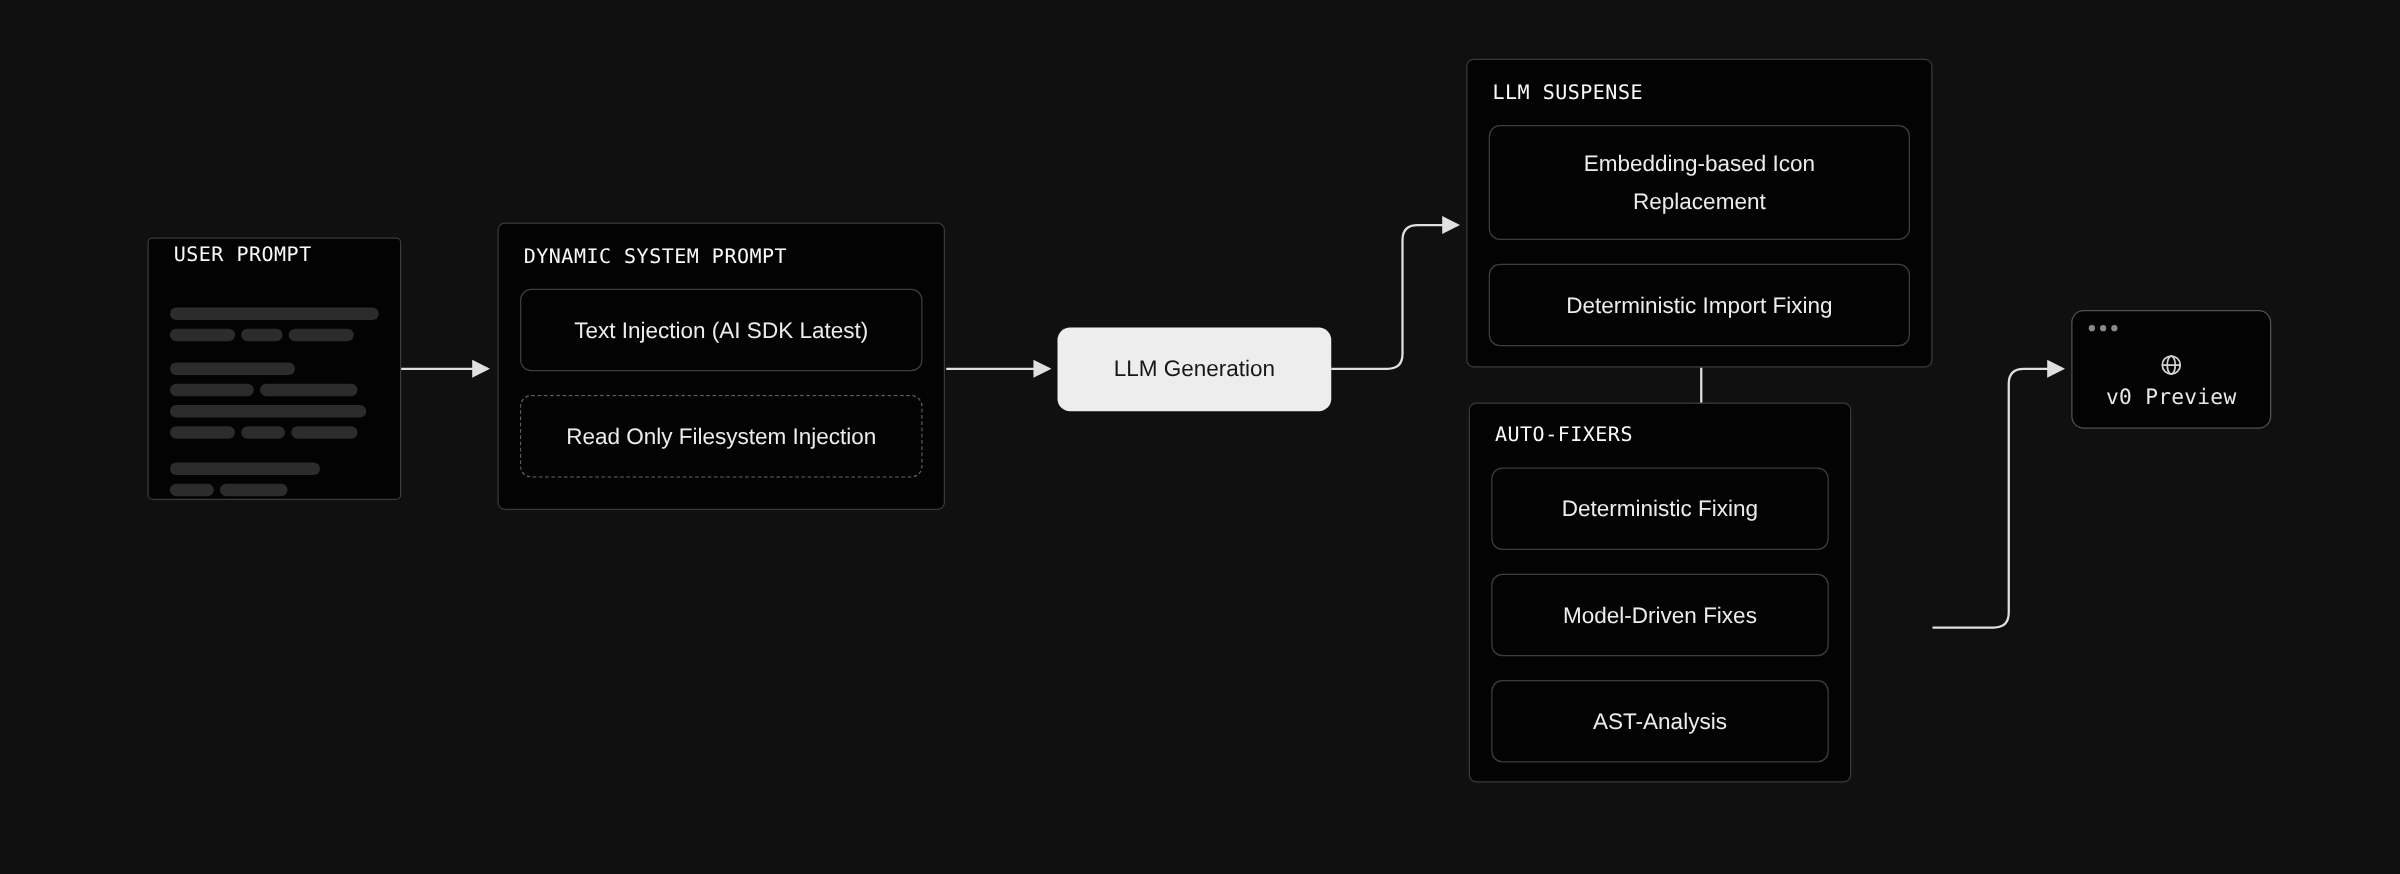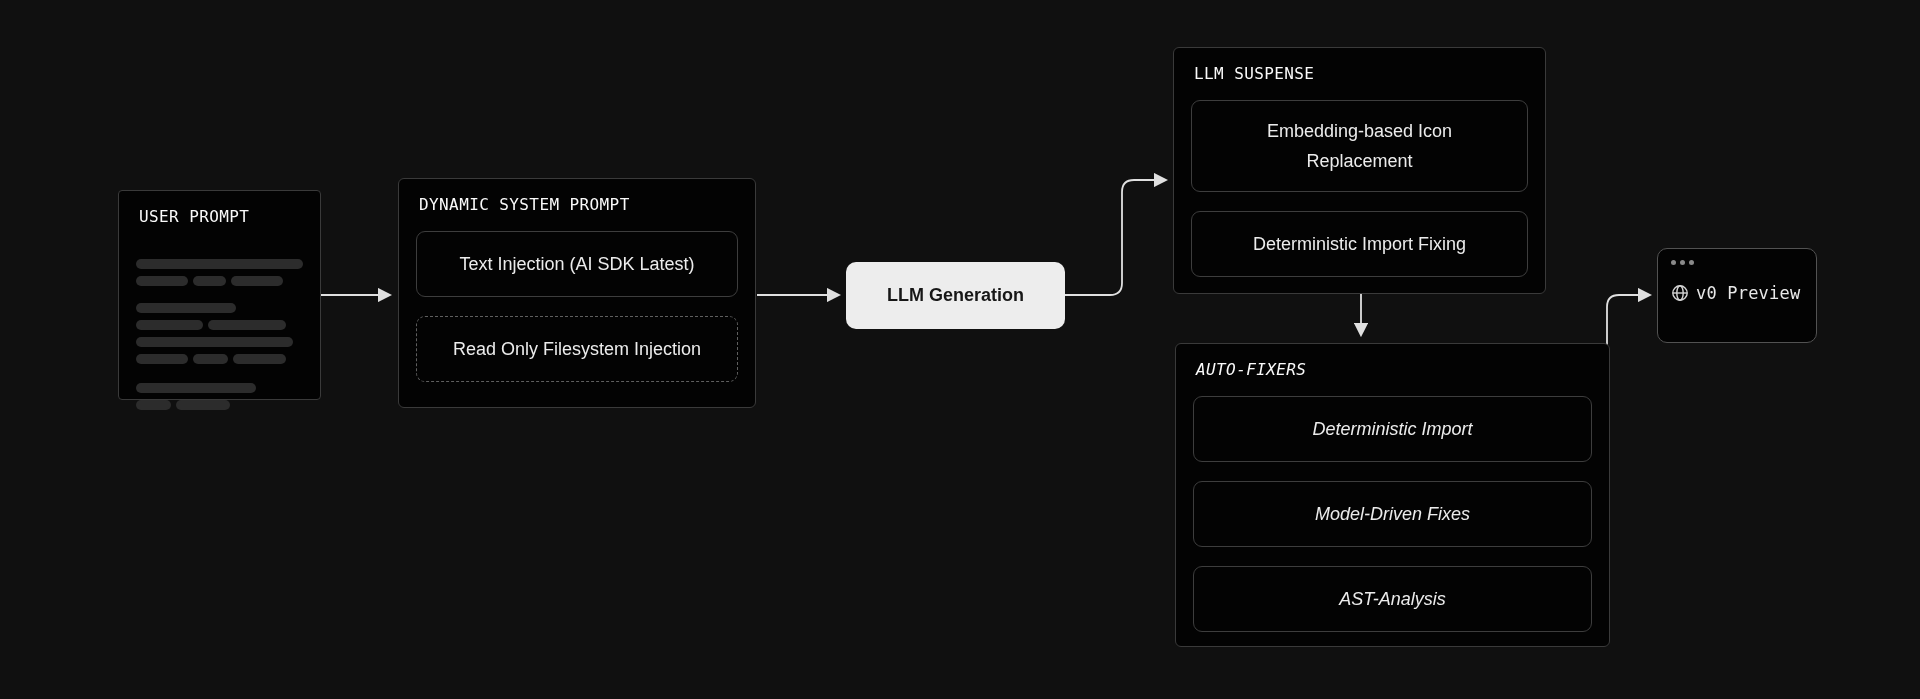--- a/index.html
+++ b/index.html
@@ -18,68 +18,68 @@
     --dot:#8a8a8a;
   }
   *{box-sizing:border-box;margin:0;padding:0;}
   html,body{width:1920px;height:699px;overflow:hidden;}
   body{background:var(--bg);font-family:"Liberation Sans","DejaVu Sans",sans-serif;}
   .canvas{position:relative;width:1920px;height:699px;background:var(--bg);}
 
   svg.edges{position:absolute;inset:0;width:1920px;height:699px;pointer-events:none;}
   svg.edges path.edge{fill:none;stroke:var(--arrow);stroke-width:1.8;}
 
-  .node{position:absolute;background:var(--node-bg);border:1px solid var(--border);}
+  .node{position:absolute;background:var(--node-bg);border:1px solid var(--border);justify-content:center;}
   .frame{border-radius:6px;padding:16px 17px;}
   .node-title{
     font-family:"DejaVu Sans Mono","Liberation Mono",monospace;
     font-size:16px;font-weight:500;letter-spacing:0.4px;
     color:var(--title-text);line-height:20px;
   }
 
   
   #user-prompt{left:118px;top:190px;width:203px;height:210px;border-radius:4px;}
   .skeleton{margin-top:16px;display:flex;flex-direction:column;gap:7px;}
   .sk-row{display:flex;gap:5px;}
   .sk-row.p-break{margin-top:10px;}
   .sk-row.p-break2{margin-top:12px;}
   .bar{height:10px;border-radius:5px;background:var(--skeleton);}
 
   
   #dynamic-system-prompt{left:398px;top:178px;width:358px;height:230px;}
   #llm-suspense{left:1173px;top:47px;width:373px;height:247px;}
-  #auto-fixers{left:1175px;top:343px;width:435px;height:304px;font-style:italic;}
+  #auto-fixers{left:1175px;top:322px;width:306px;height:304px;}
   .frame{display:flex;flex-direction:column;}
   .frame .node-title{margin-bottom:16px;padding-left:3px;}
   .steps{display:flex;flex-direction:column;gap:19px;flex:1;}
   .step{
     border:1px solid var(--border-inner);border-radius:9px;background:var(--node-bg);
     min-height:66px;display:flex;align-items:center;justify-content:center;
     text-align:center;padding:10px 16px;
   }
   .step span{font-size:18px;line-height:30px;color:var(--label-text);}
   .step.dashed{border:1px dashed var(--border-dashed);}
   .step.tall{min-height:92px;}
 
   
   #llm-generation{
     left:846px;top:262px;width:219px;height:67px;
     background:var(--accent-box-bg);border:none;border-radius:10px;
     display:flex;align-items:center;justify-content:center;
   }
-  #llm-generation span{color:var(--accent-box-text);font-size:18px;font-weight:700;}
+  #llm-generation span{color:var(--accent-box-text);font-size:18px;font-weight:400;}
 
   
   #v0-preview{
     left:1657px;top:248px;width:160px;height:95px;
     border:1px solid var(--border-window);border-radius:10px;padding:10px 13px;
   }
   .window-dots{display:flex;gap:4px;margin-top:1px;}
   .window-dots i{width:5px;height:5px;border-radius:50%;background:var(--dot);display:block;}
-  .v0-row{display:flex;align-items:center;gap:7px;margin-top:18px;}
+  .v0-row{display:flex;align-items:center;gap:7px;margin-top:18px;flex-direction:column;}
   .v0-row svg{display:block;}
   .v0-row span{
     font-family:"DejaVu Sans Mono","Liberation Mono",monospace;
     font-size:17px;color:#e8e8e8;letter-spacing:0.2px;white-space:nowrap;
   }
 </style>
 </head>
 <body>
 
 <div class="canvas">
@@ -158,21 +158,21 @@
       <div class="step">
         <span>Deterministic Import Fixing</span>
       </div>
     </div>
   </section>
 
   <section class="node frame" id="auto-fixers">
     <h2 class="node-title">AUTO-FIXERS</h2>
     <div class="steps">
       <div class="step">
-        <span>Deterministic Import</span>
+        <span>Deterministic Fixing</span>
       </div>
       <div class="step">
         <span>Model-Driven Fixes</span>
       </div>
       <div class="step">
         <span>AST-Analysis</span>
       </div>
     </div>
   </section>
 

